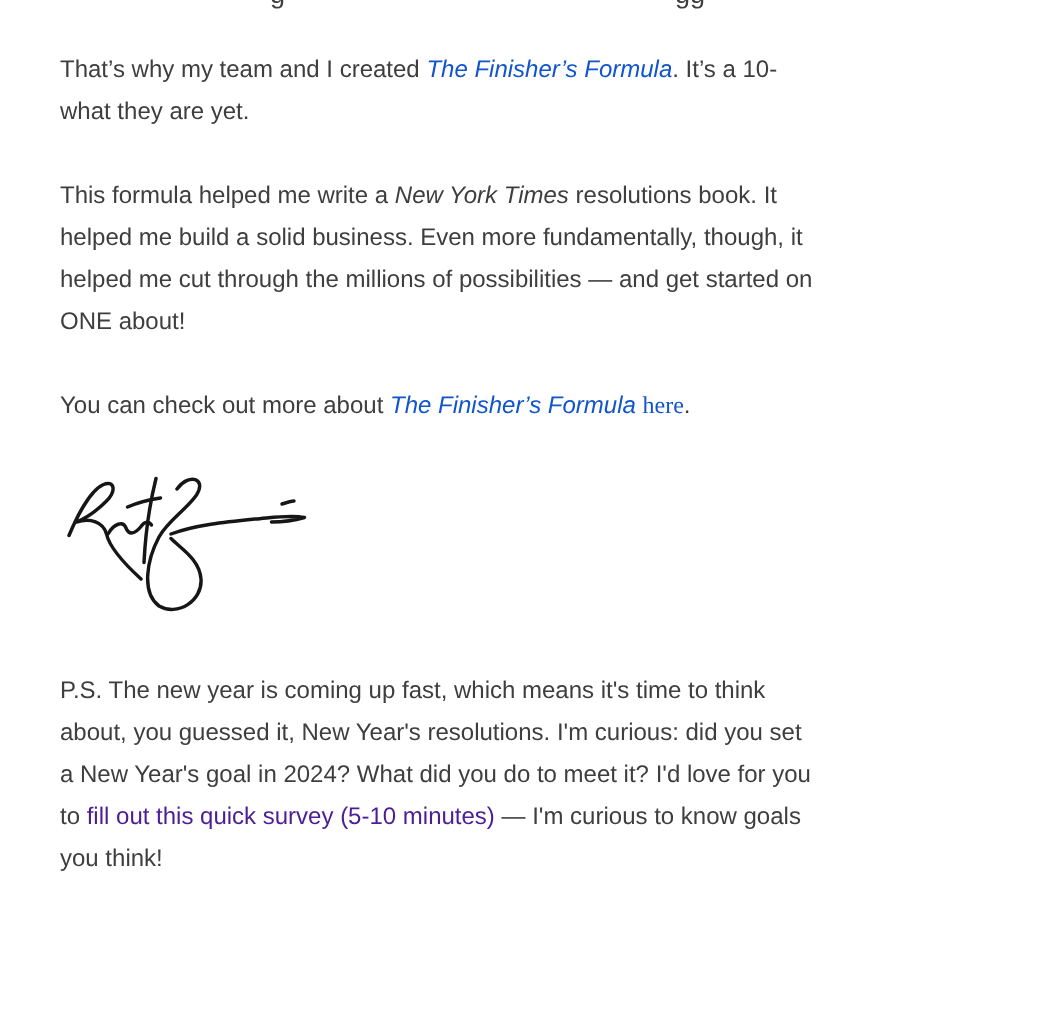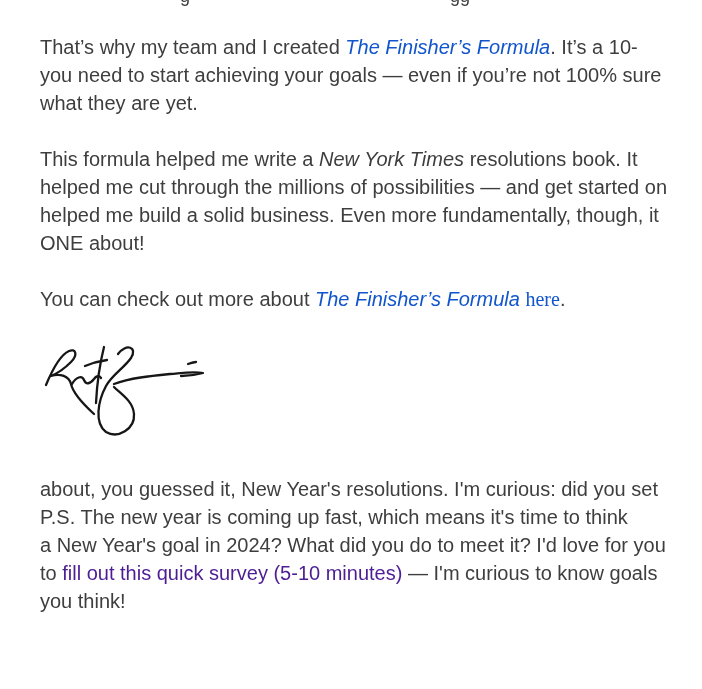--- a/index.html
+++ b/index.html
@@ -7,46 +7,45 @@
     width:702px;height:689px;overflow:hidden;background:#ffffff;
     font-family:"Liberation Sans","DejaVu Sans",sans-serif;
     color:#3e3e3e;
   }
   #content{margin-left:40px;width:640px;}
   
   .cutoff{position:relative;height:6px;overflow:hidden;margin-bottom:27px;}
   .cutoff span{
     position:absolute;top:-18px;font-size:18px;line-height:28px;color:#3e3e3e;
   }
-  .paragraph{font-size:20px;line-height:28px;margin:0 0 28px 0;}
+  .paragraph{font-size:16px;line-height:28px;margin:0 0 28px 0;}
   .line{white-space:pre;}
   .seg{color:inherit;}
   .seg-italic{font-style:italic;}
   .seg-link{cursor:pointer;text-decoration:none;}
   .signature{margin:-6px 0 35px 0;height:105px;}
   .signature svg{display:block;margin-left:-2px;}
 </style>
 </head>
 <body>
 
 <div id="content">
   <div id="cutoff-line" class="cutoff">
       <span style="left: 140px;">g</span>
       <span style="left: 410px;">gg</span>
     </div>
   <div id="paragraphs">
       <div class="paragraph">
         <div class="line"><span class="seg">That’s why my team and I created </span><span class="seg seg-link seg-italic" style="color: rgb(17, 85, 204);">The Finisher’s Formula</span><span class="seg">. It’s a 10-</span></div>
-        <div class="line"><span class="seg">you need to start achieving your goals — even if you’re not 100% sure</span></div>
         <div class="line"><span class="seg">what they are yet.</span></div>
       </div>
       <div class="paragraph">
         <div class="line"><span class="seg">This formula helped me write a </span><span class="seg seg-italic">New York Times</span><span class="seg"> resolutions book. It</span></div>
+        <div class="line"><span class="seg">helped me build a solid business. Even more fundamentally, though, it</span></div>
         <div class="line"><span class="seg">helped me cut through the millions of possibilities — and get started on</span></div>
-        <div class="line"><span class="seg">helped me build a solid business. Even more fundamentally, though, it</span></div>
         <div class="line"><span class="seg">ONE about!</span></div>
       </div>
       <div class="paragraph">
         <div class="line"><span class="seg">You can check out more about </span><span class="seg seg-link seg-italic" style="color: rgb(17, 85, 204);">The Finisher’s Formula</span><span class="seg"> </span><span class="seg seg-link" style="color: rgb(17, 85, 204); font-family: Liberation Serif, serif;">here</span><span class="seg">.</span></div>
       </div>
       <div class="signature">
     <svg width="210" height="105" viewBox="0 0 210 105" fill="none" stroke="#161616" stroke-width="2.3" stroke-linecap="round" stroke-linejoin="round">
 
       <path d="M8,50 C13,38 22,20 31,16 C38,13 40,20 33,27 C26,34 18,39 13,41 C22,38 31,41 33,49 C35,58 44,68 56,79"></path>
 
@@ -57,20 +56,20 @@
       <path d="M66,12 C62,28 59,48 58,68"></path>
 
       <path d="M80,19 C88,8 100,12 93,23 C86,33 74,40 68,51 C60,66 56,88 68,97 C80,104 97,94 96,79 C95,66 83,59 76,52"></path>
 
       <path d="M76,49 C92,43 112,41 132,39 C144,38 156,36 165,38 C158,40 150,41 143,41"></path>
 
       <path d="M150,29 C153,28 156,27 158,27"></path>
     </svg>
   </div>
       <div class="paragraph">
+        <div class="line"><span class="seg">P.S. The new year is coming up fast, which means it's time to think</span></div>
         <div class="line"><span class="seg">about, you guessed it, New Year's resolutions. I'm curious: did you set</span></div>
-        <div class="line"><span class="seg">P.S. The new year is coming up fast, which means it's time to think</span></div>
         <div class="line"><span class="seg">a New Year's goal in 2024? What did you do to meet it? I'd love for you</span></div>
         <div class="line"><span class="seg">to </span><span class="seg seg-link" style="color: #4c1d95;">fill out this quick survey (5-10 minutes)</span><span class="seg"> — I'm curious to know goals</span></div>
         <div class="line"><span class="seg">you think!</span></div>
       </div>
     </div>
 </div>
 
 </body></html>

